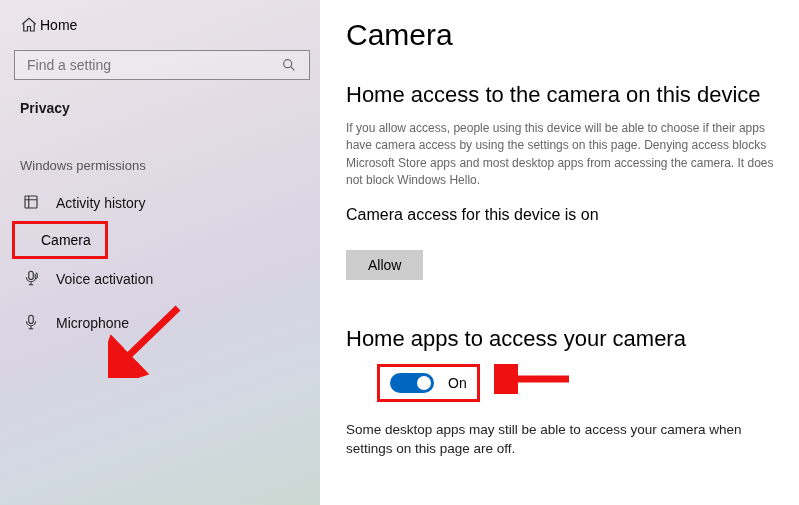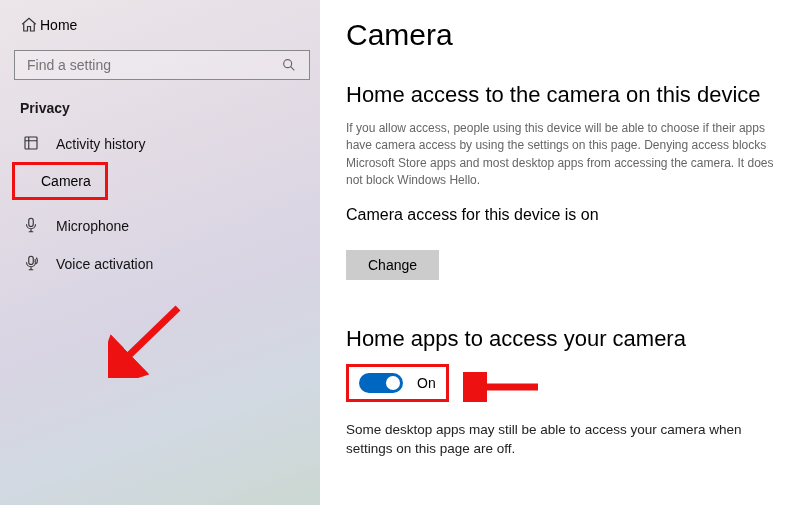--- a/index.html
+++ b/index.html
@@ -84,21 +84,21 @@
   p.desc { font-size: 12px; color: #666; line-height: 1.45; margin-bottom: 16px; }
   .status-line { font-size: 16px; margin-bottom: 26px; }
   .btn {
     background: #ccc;
     border: none;
     padding: 7px 22px;
     font-size: 14px;
     cursor: pointer;
   }
   .gap-block { height: 46px; }
-  .toggle-row { display: flex; align-items: flex-end; gap: 8px; }
+  .toggle-row { display: flex; align-items: flex-start; gap: 8px; margin-left: 31px; }
   .toggle-box {
     border: 3px solid #e11;
     padding: 6px 10px;
     display: inline-flex;
     align-items: center;
     gap: 14px;
   }
   .toggle {
     width: 44px; height: 20px; border-radius: 10px;
     background: #0067c0; position: relative;
@@ -133,74 +133,75 @@
   <div class="search-wrap">
     <input class="search-input" placeholder="Find a setting" style="">
     <svg class="search-icon" viewBox="0 0 24 24" fill="none" stroke="#333" stroke-width="1.8">
         <circle cx="10" cy="10" r="6"></circle>
         <path d="M20 20l-5.5-5.5"></path>
       </svg>
   </div>
 
   <div class="section-label">Privacy</div>
 
+  <div class="section-header">Windows permissions</div>
 
   <div class="nav-item">
     <svg viewBox="0 0 24 24" fill="none" stroke="#333" stroke-width="1.5">
         <rect x="4" y="4" width="16" height="16" rx="1"></rect>
         <path d="M4 9h16M9 4v16"></path>
       </svg>
     <span>Activity history</span>
   </div>
 
 
 
   <div class="highlight-box">
     <svg viewBox="0 0 24 24" fill="none" stroke="#333" stroke-width="1.5">
         <rect x="3" y="7" width="18" height="13" rx="1"></rect>
         <path d="M8 7l1.5-3h5L16 7"></path>
         <circle cx="12" cy="13" r="3.5"></circle>
       </svg>
     <span>Camera</span>
   </div>
 
+  <div class="nav-item">
+    <svg viewBox="0 0 24 24" fill="none" stroke="#333" stroke-width="1.5">
+        <rect x="9" y="3" width="6" height="11" rx="3"></rect>
+        <path d="M6 11a6 6 0 0 0 12 0M12 17v4M9 21h6M17 7c1 1 1 3 0 4M19 5c2 2 2 6 0 8"></path>
+      </svg>
+    <span>Voice activation</span>
+  </div>
+
   <div class="nav-item" style="margin-top:6px">
     <svg viewBox="0 0 24 24" fill="none" stroke="#333" stroke-width="1.5">
         <rect x="9" y="3" width="6" height="11" rx="3"></rect>
         <path d="M6 11a6 6 0 0 0 12 0M12 17v4M9 21h6"></path>
       </svg>
     <span>Microphone</span>
-  </div>
-
-  <div class="nav-item">
-    <svg viewBox="0 0 24 24" fill="none" stroke="#333" stroke-width="1.5">
-        <rect x="9" y="3" width="6" height="11" rx="3"></rect>
-        <path d="M6 11a6 6 0 0 0 12 0M12 17v4M9 21h6M17 7c1 1 1 3 0 4M19 5c2 2 2 6 0 8"></path>
-      </svg>
-    <span>Voice activation</span>
   </div>
 
   
   <svg class="arrow" style="left:108px; top:298px; width:80px; height:80px;" viewBox="0 0 80 80">
     <defs>
         <marker id="ah1" markerWidth="8" markerHeight="8" refX="2" refY="4" orient="auto">
           <path d="M0 0 L8 4 L0 8 z" fill="#e11"></path>
         </marker>
       </defs>
     <line x1="70" y1="10" x2="12" y2="66" stroke="#e11" stroke-width="7" marker-end="url(#ah1)"></line>
   </svg>
 </div>
 
 <div class="main">
   <h1>Camera</h1>
 
   <h2>Home access to the camera on this device</h2>
   <p class="desc">If you allow access, people using this device will be able to choose if their apps have camera access by using the settings on this page. Denying access blocks Microsoft Store apps and most desktop apps from accessing the camera. It does not block Windows Hello.</p>
   <div class="status-line">Camera access for this device is on</div>
-  <button class="btn">Change</button>
+  <button class="btn">Allow</button>
 
   <div class="gap-block"></div>
 
   <h2>Home apps to access your camera</h2>
 
   <div class="toggle-row" style="position:relative">
     <div class="toggle-box">
       <div class="toggle"></div>
       <span class="toggle-label">On</span>
     </div>

